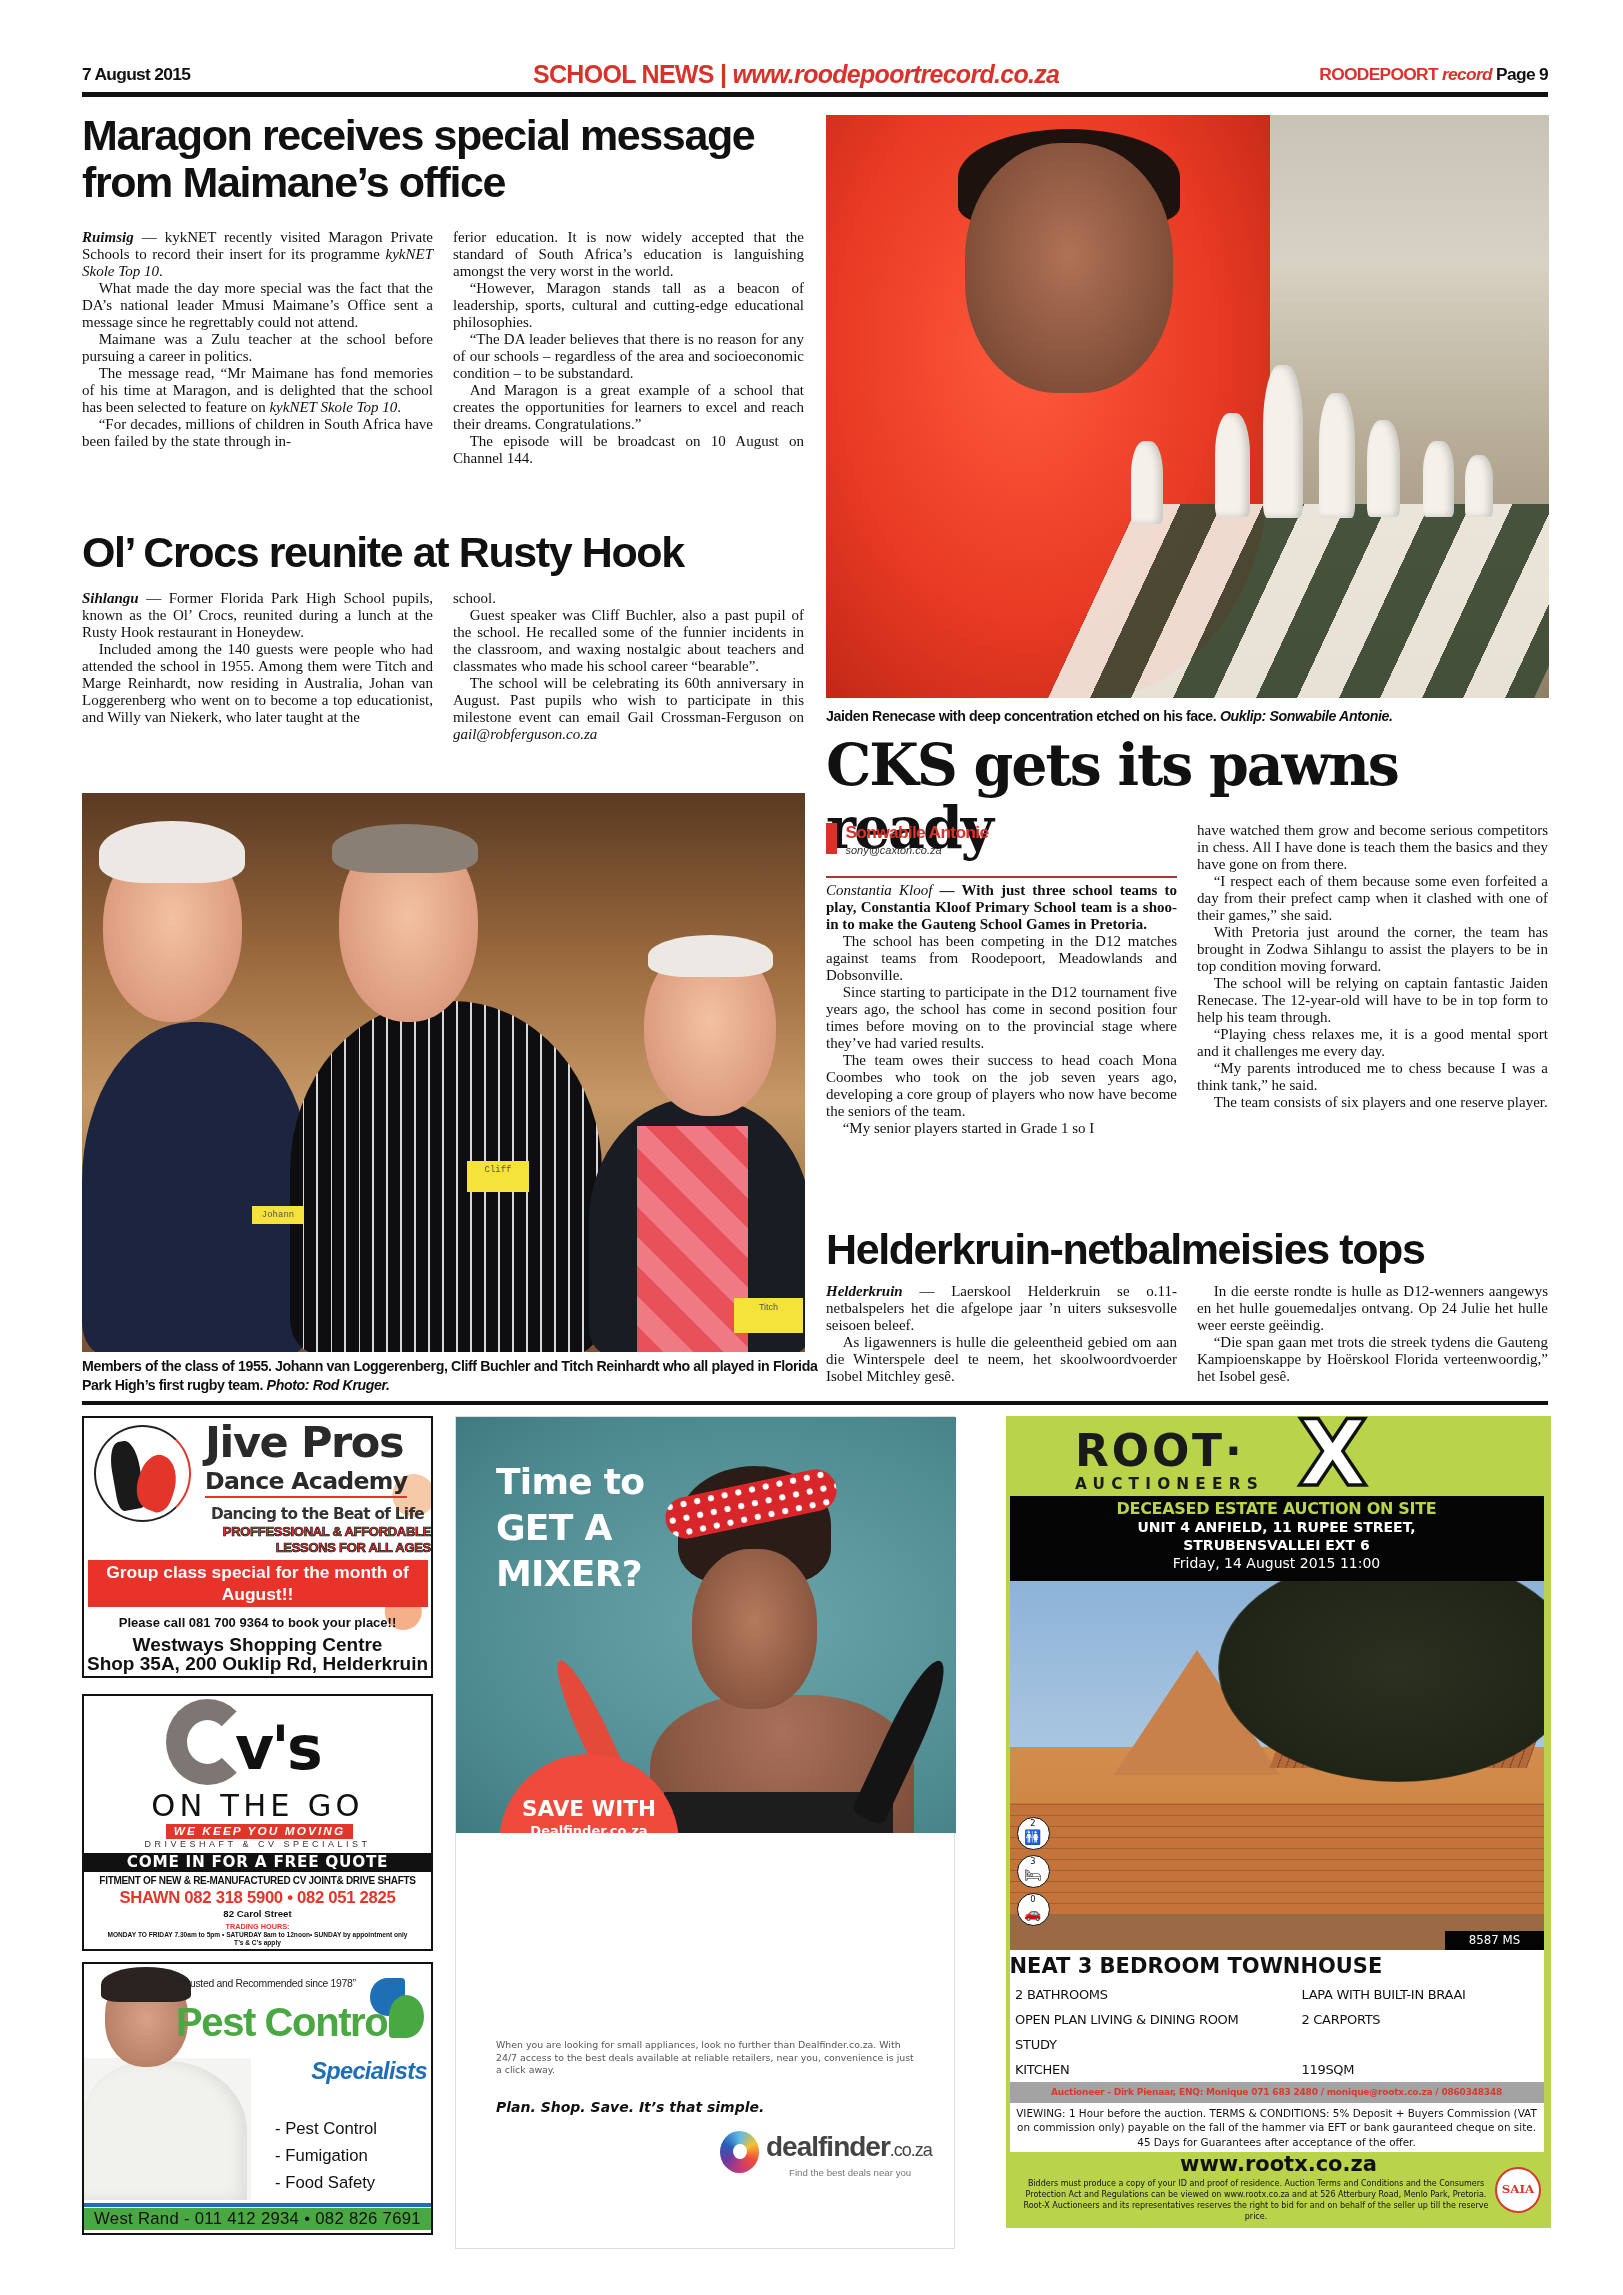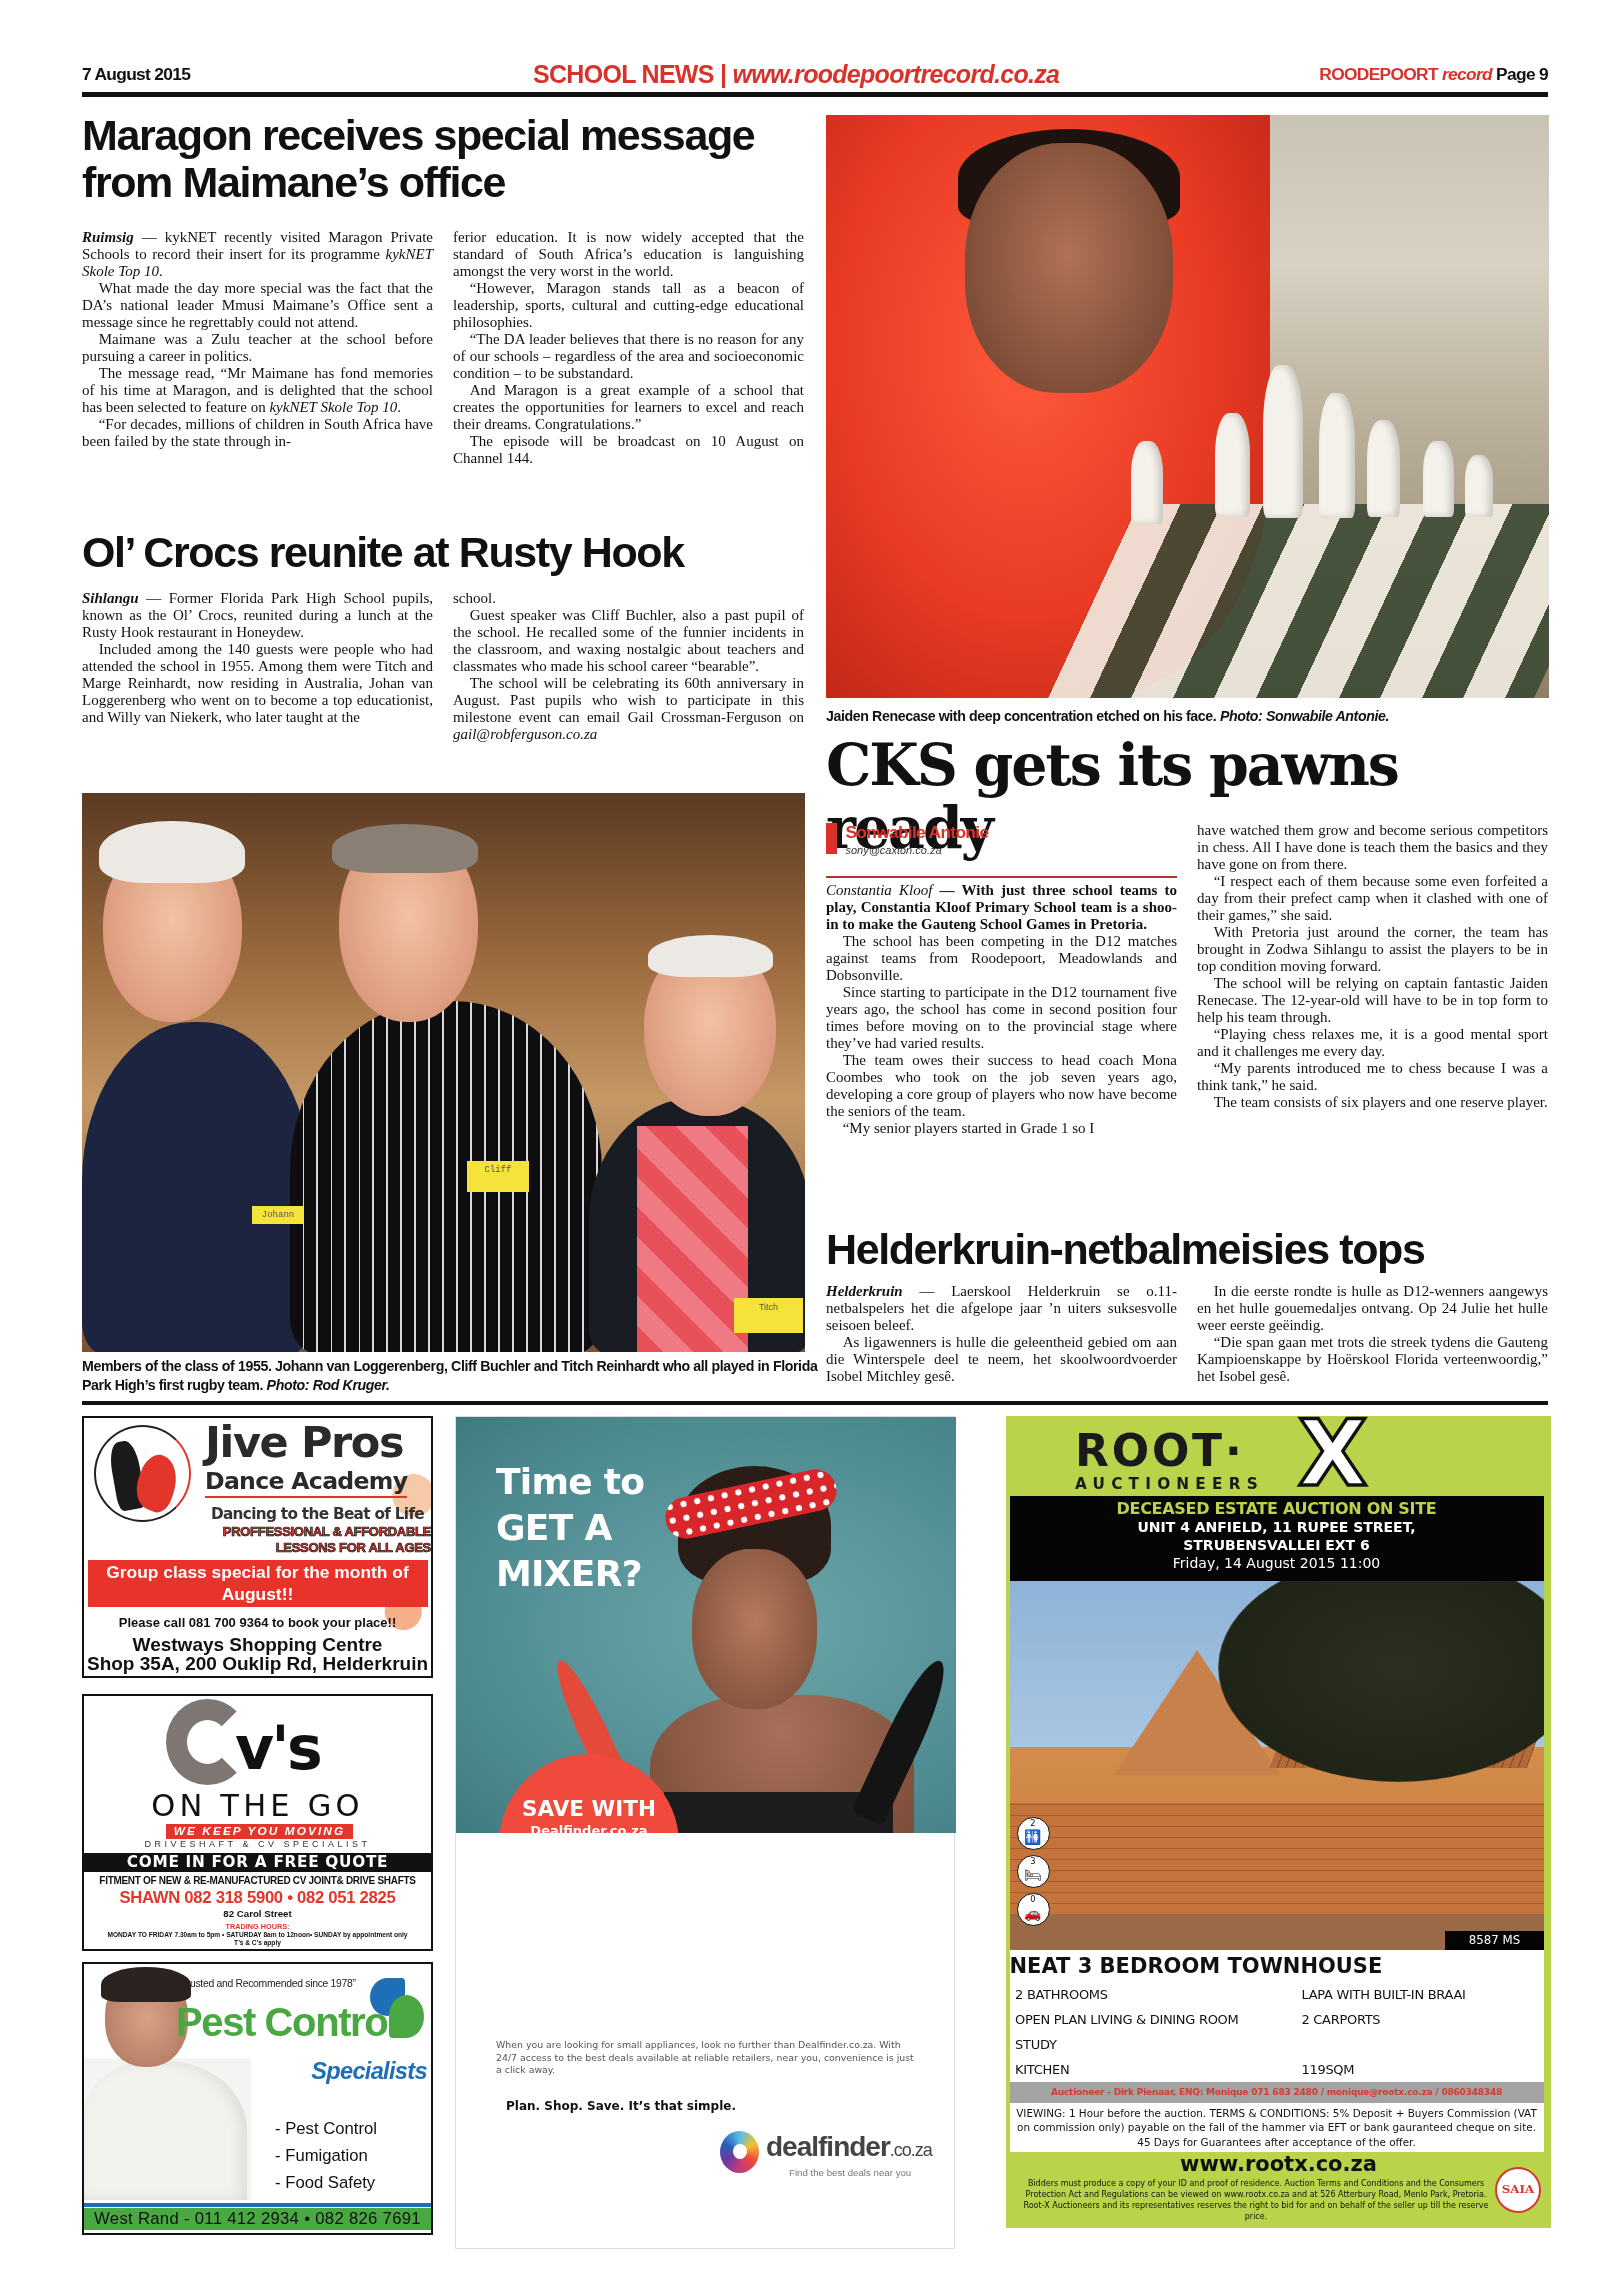--- a/index.html
+++ b/index.html
@@ -124,21 +124,21 @@
   .deal-bandana { position:absolute; left: 208px; top: 66px; width: 174px; height: 42px; background: radial-gradient(circle, #fff 0 2.8px, transparent 3.5px) 0 0/14px 14px, #d8262a; transform: rotate(-12deg); border-radius: 21px; }
   .deal-body { position:absolute; left: 194px; top: 278px; width: 264px; height: 180px; background: radial-gradient(ellipse at 50% 20%, #a9705a 0%, #7a4c38 90%); border-radius: 40% 40% 0 0; }
   .deal-dress { position:absolute; left: 208px; top: 375px; width: 229px; height: 56px; background: #1d1d1d; }
   .deal-ladle { position:absolute; left: 125px; top: 236px; width: 28px; height: 167px; background: #e34a3a; border-radius: 50% 50% 7px 7px; transform: rotate(-25deg); }
   .deal-spoon { position:absolute; left: 430px; top: 236px; width: 35px; height: 174px; background: #141414; border-radius: 50% 50% 8.3px 8.3px; transform: rotate(25deg); }
   .deal-headline { position:absolute; left: 40px; top: 42px; color: #fff; font-weight: bold; font-size: 36px; line-height: 46px; letter-spacing: -0.7px; }
   .deal-circle { position:absolute; left: 43px; top: 337px; width: 180px; height: 180px; border-radius: 50%; background: #ef4a3b; }
   .deal-save { position:absolute; left: 0; top: 42px; width: 100%; text-align: center; color: #fff; font-weight: bold; font-size: 21.5px; }
   .deal-site { position:absolute; left: 0; top: 69px; width: 100%; text-align: center; color: #fff; font-weight: bold; font-size: 13px; }
   .deal-copy { position:absolute; left: 40px; top: 622px; width: 423px; font-size: 9.4px; line-height: 12.5px; color: #555; }
-  .deal-plan { position:absolute; left: 50px; top: 682px; font-size: 12px; font-weight: bold; color: #111; }
+  .deal-plan { position:absolute; left: 40px; top: 682px; font-size: 14px; font-weight: bold; color: #111; font-style: italic; }
   .deal-logo { position:absolute; left: 264px; top: 714px; width: 229px; height: 56px; }
   .deal-pin { position:absolute; left: 0; top: 0; width: 39px; height: 42px; border-radius: 50% 50% 50% 50%; background: conic-gradient(#5bbbe6, #f2c230, #ef4a3b, #c23a7a, #6a3aa0, #2a5fb8, #5bbbe6); }
   .deal-pin::after { content: ""; position:absolute; left: 12.5px; top: 12.5px; width: 14px; height: 15.3px; border-radius: 50%; background: #fff; }
   .deal-name { position:absolute; left: 46px; top: 0; font-family: "Liberation Sans", sans-serif; font-size: 28px; font-weight: bold; color: #444; letter-spacing: -1px; }
   .deal-name span { font-weight: normal; font-size: 18px; }
   .deal-find { position:absolute; left: 49px; top: 36px; font-family: "Liberation Sans", sans-serif; font-size: 9.7px; color: #777; margin-left: 20px; }
 
   
   .ad-root { left: 1006px; top: 1416px; width: 545px; height: 812px; background: #b9d44a; font-family: "DejaVu Sans", sans-serif; }
   .root-logo { position:absolute; left: 69px; top: 9.7px; font-family: "DejaVu Sans", sans-serif; font-weight: bold; font-size: 44px; color: #1a1a1a; letter-spacing: 2.8px; line-height: 49px; }
@@ -260,21 +260,21 @@
   <div class="board"></div>
   <div class="piece" style="left:389px;top:298px;width:35px;height:104px;"></div>
   <div class="piece" style="left:437px;top:250px;width:40px;height:153px;"></div>
   <div class="piece" style="left:493px;top:278px;width:36px;height:125px;"></div>
   <div class="piece" style="left:541px;top:305px;width:33px;height:97px;"></div>
   <div class="piece" style="left:305px;top:326px;width:32px;height:83px;"></div>
   <div class="piece" style="left:597px;top:326px;width:30.5px;height:76px;"></div>
   <div class="piece" style="left:639px;top:340px;width:28px;height:62px;"></div>
 </div>
 <div class="abs cap cap-chess">
-  <span>Jaiden Renecase with deep concentration etched on his face.</span> <em>Photo: Sonwabile Antonie.</em>
+  <span>Jaiden Renecase with deep concentration etched on his face.</span> <em>Ouklip: Sonwabile Antonie.</em>
 </div>
 <h1 class="abs headline h-cks">CKS gets its pawns ready</h1>
 <div class="abs byline">
   <div class="bar"></div>
   <div class="name">Sonwabile Antonie</div>
   <div class="email">sony@caxton.co.za</div>
 </div>
 <div class="abs col lead-bold c-k1">
   <p class="first"><span class="dateline" style="font-weight:normal">Constantia Kloof</span><span> — With just three school teams to play, Constantia Kloof Primary School team is a shoo-in to make the Gauteng School Games in Pretoria.</span></p>
   <p>The school has been competing in the D12 matches against teams from Roodepoort, Meadowlands and Dobsonville.</p>

